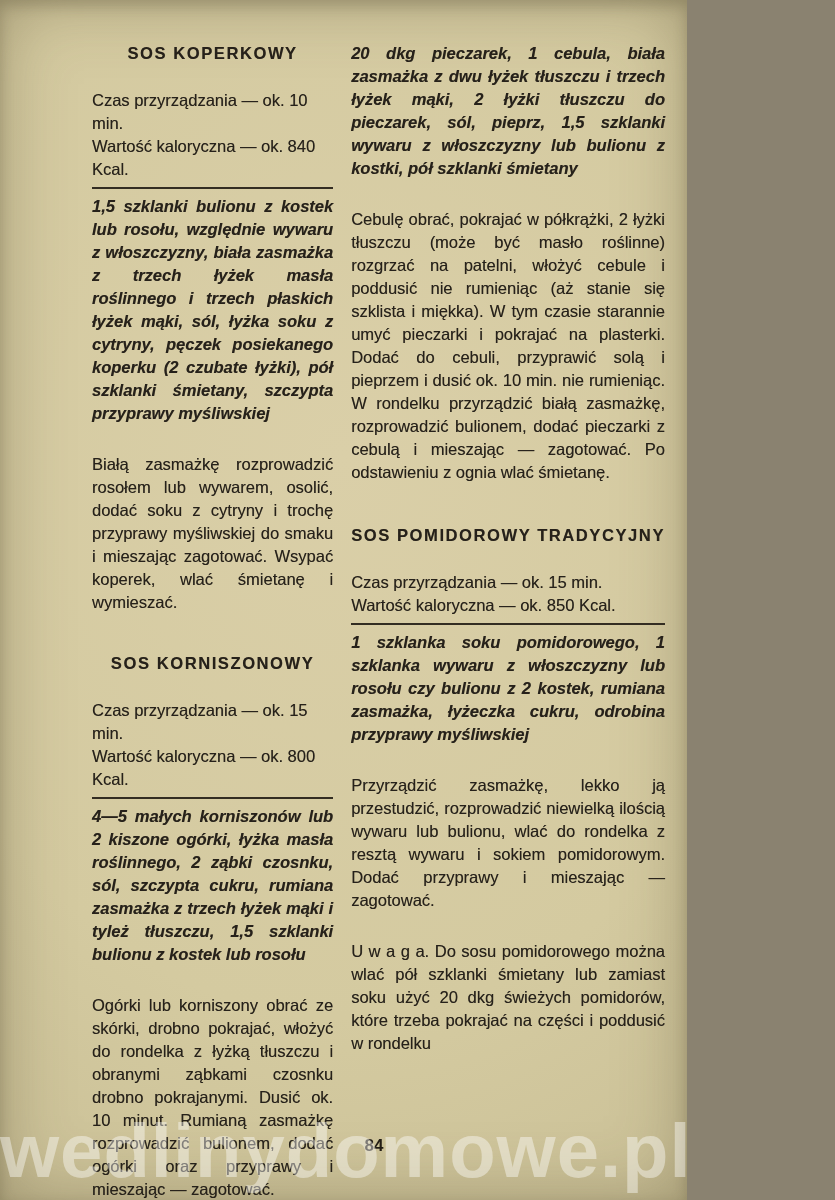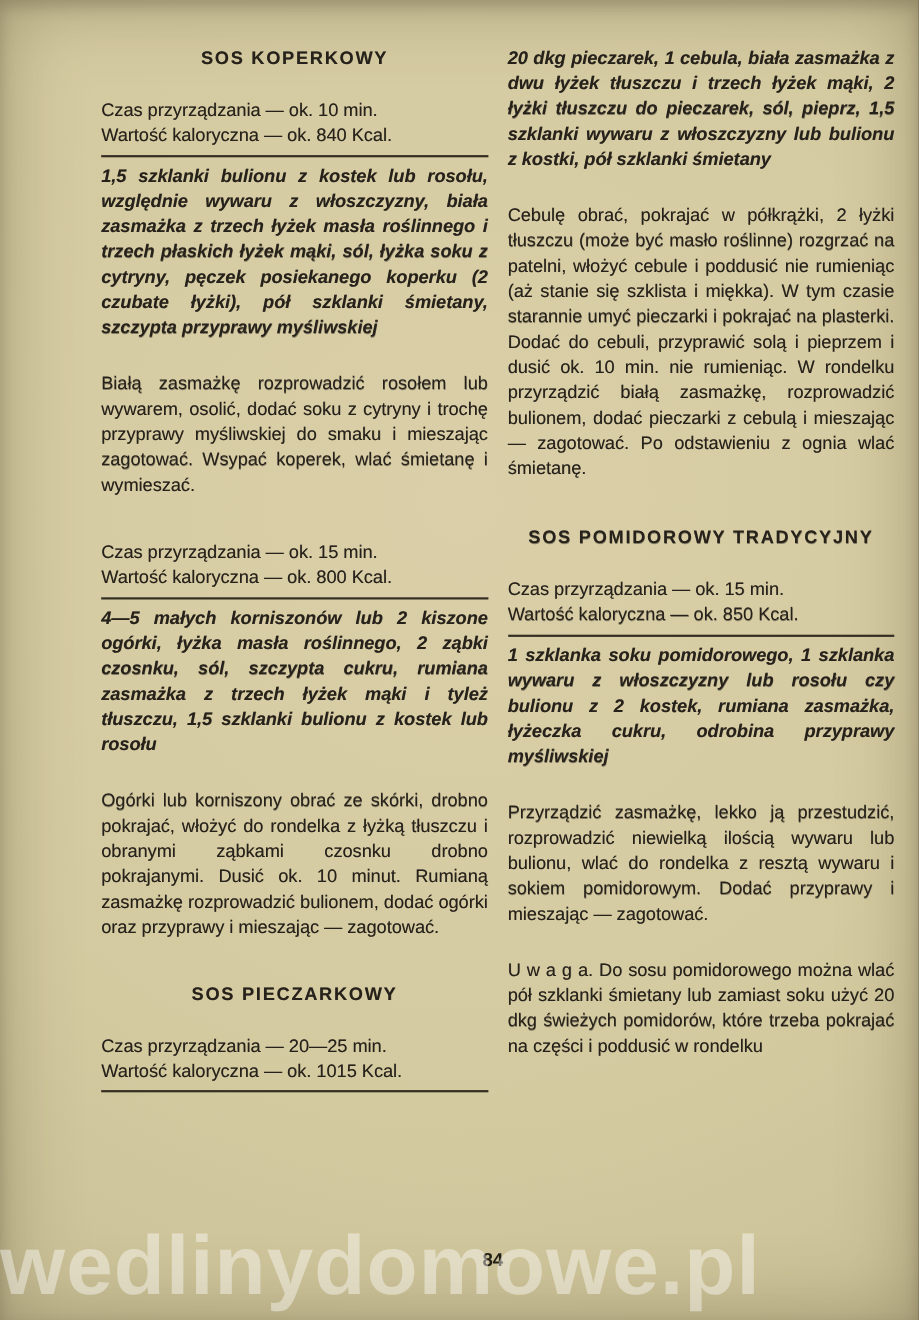--- a/index.html
+++ b/index.html
@@ -3,21 +3,21 @@
 <meta charset="utf-8">
 <style>
   * { margin: 0; padding: 0; box-sizing: border-box; }
   html, body { width: 835px; }
   body {
     font-family: "Liberation Sans", "DejaVu Sans", sans-serif;
     background: #8a8270;
   }
   .page {
     position: relative;
-    width: 835px;
+    width: 687px;
     height: 1200px;
     overflow: hidden;
     background: radial-gradient(ellipse 120% 85% at 50% 38%, #dacfa8 0%, #d4caa0 55%, #c5bb92 100%);
     box-shadow: inset 0 0 70px rgba(85, 74, 45, 0.38), inset 0 6px 14px rgba(60, 52, 30, 0.25);
     color: #26211a;
   }
   .columns {
     position: absolute;
     top: 42px; left: 92px; right: 22px; bottom: 64px;
     display: grid;
@@ -95,20 +95,21 @@
 
       <section class="recipe">
         <h2 class="recipe-title">SOS KOPERKOWY</h2>
         <p class="meta">Czas przyrządzania — ok. 10 min.</p>
         <p class="meta">Wartość kaloryczna — ok. 840 Kcal.</p>
         <p class="ingredients">1,5 szklanki bulionu z kostek lub rosołu, względnie wywaru z włoszczyzny, biała zasmażka z trzech łyżek masła roślinnego i trzech płaskich łyżek mąki, sól, łyżka soku z cytryny, pęczek posiekanego koperku (2 czubate łyżki), pół szklanki śmietany, szczypta przyprawy myśliwskiej</p>
         <p class="body-text">Białą zasmażkę rozprowadzić rosołem lub wywarem, osolić, dodać soku z cytryny i trochę przyprawy myśliwskiej do smaku i mieszając zagotować. Wsypać koperek, wlać śmietanę i wymieszać.</p>
       </section>
 
       <section class="recipe">
+        <h2 class="recipe-title">SOS KORNISZONOWY</h2>
         <p class="meta">Czas przyrządzania — ok. 15 min.</p>
         <p class="meta">Wartość kaloryczna — ok. 800 Kcal.</p>
         <p class="ingredients">4—5 małych korniszonów lub 2 kiszone ogórki, łyżka masła roślinnego, 2 ząbki czosnku, sól, szczypta cukru, rumiana zasmażka z trzech łyżek mąki i tyleż tłuszczu, 1,5 szklanki bulionu z kostek lub rosołu</p>
         <p class="body-text">Ogórki lub korniszony obrać ze skórki, drobno pokrajać, włożyć do rondelka z łyżką tłuszczu i obranymi ząbkami czosnku drobno pokrajanymi. Dusić ok. 10 minut. Rumianą zasmażkę rozprowadzić bulionem, dodać ogórki oraz przyprawy i mieszając — zagotować.</p>
       </section>
 
       <section class="recipe">
         <h2 class="recipe-title">SOS PIECZARKOWY</h2>
         <p class="meta">Czas przyrządzania — 20—25 min.</p>
         <p class="meta meta-rule">Wartość kaloryczna — ok. 1015 Kcal.</p>

